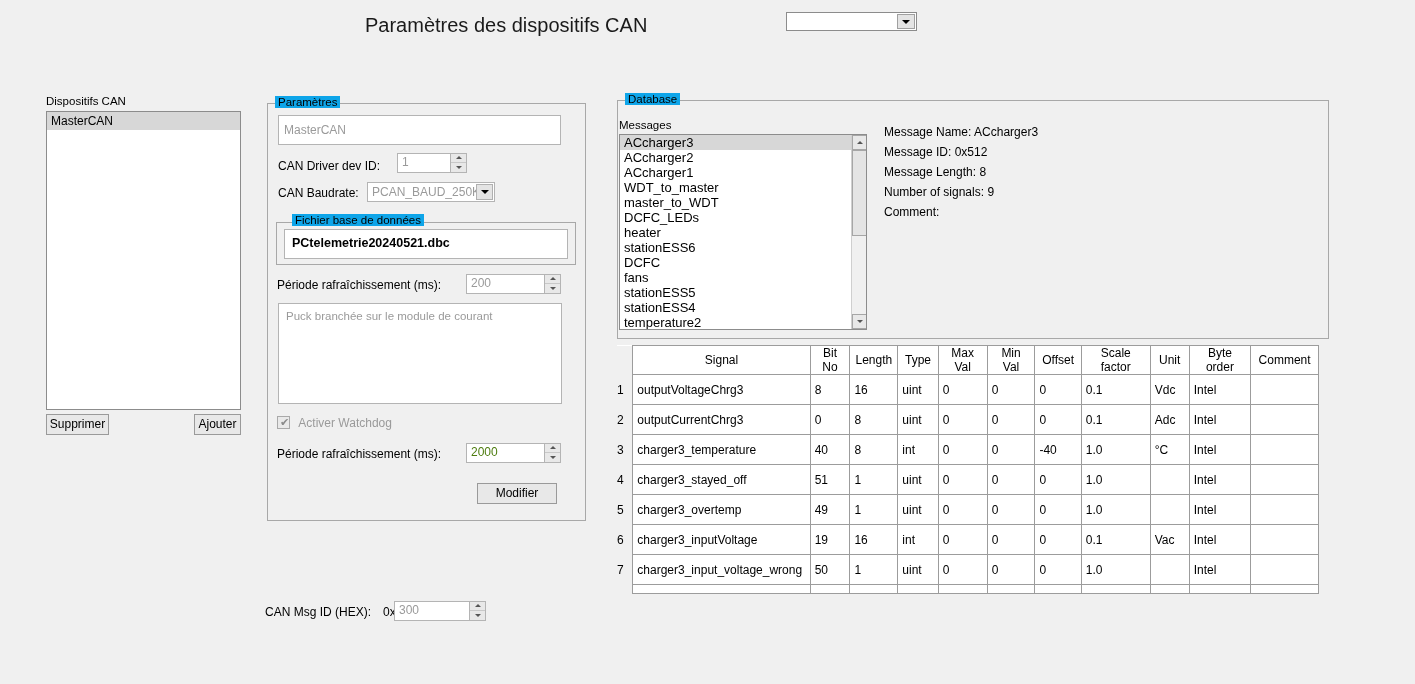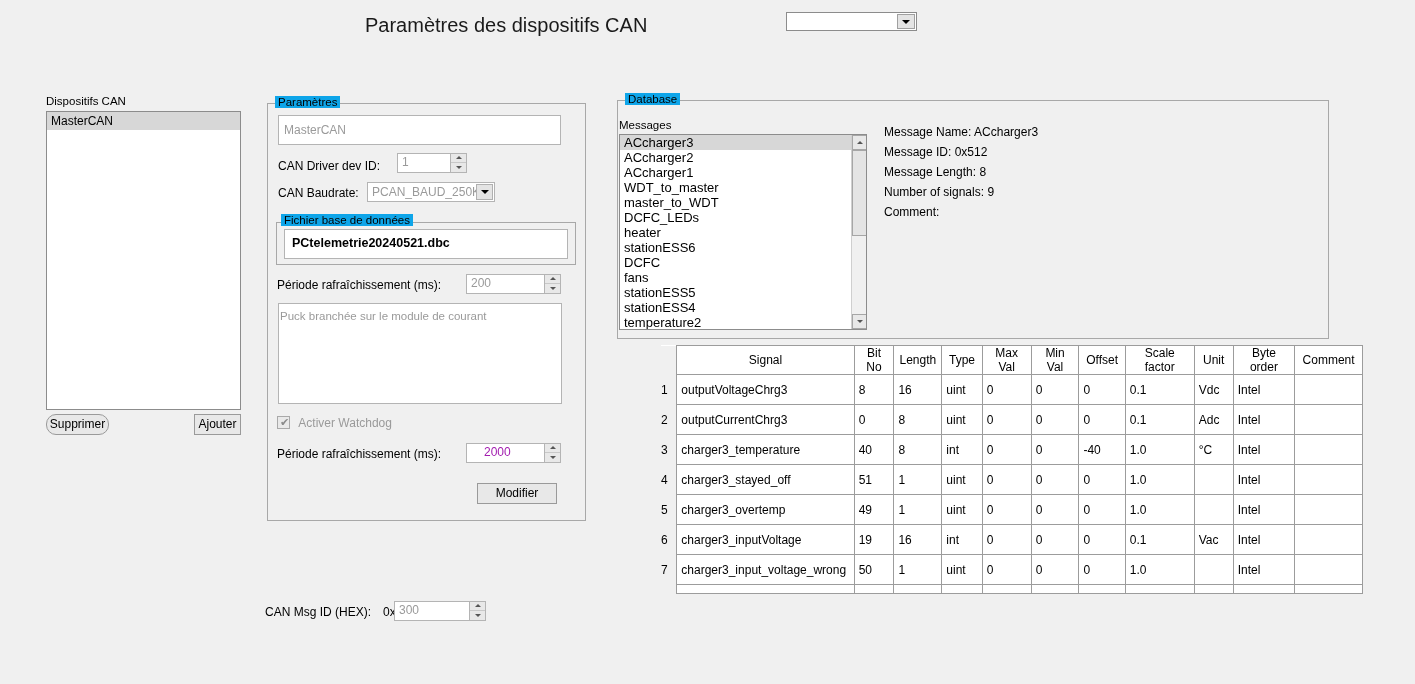--- a/index.html
+++ b/index.html
@@ -82,21 +82,21 @@
   .btn {
     background: #e8e8e8;
     border: 1px solid #9a9a9a;
     box-sizing: border-box;
     text-align: center;
     font-size: 12px;
     line-height: 19px;
     color: #000;
     cursor: default;
   }
-  #btn-supprimer { left: 46px; top: 414px; width: 63px; height: 21px; border-radius: 10px; }
+  #btn-supprimer { left: 46px; top: 414px; width: 63px; height: 21px; }
   #btn-ajouter  { left: 194px; top: 414px; width: 47px; height: 21px; }
 
   
   #params-group {
     left: 267px; top: 103px;
     width: 319px; height: 418px;
   }
   #params-group-label { left: 275px; top: 96px; }
 
   .textbox {
@@ -176,21 +176,21 @@
     background: #e4e4e4;
     border: 1px solid #b0b0b0;
     box-sizing: border-box;
   }
 
   
   #db-group {
     left: 276px; top: 222px;
     width: 300px; height: 43px;
   }
-  #db-group-label { left: 281px; top: 214px; }
+  #db-group-label { left: 292px; top: 214px; }
   #db-file {
     left: 284px; top: 229px;
     width: 284px; height: 30px;
     background: #fff;
     border: 1px solid #b4b4b4;
     box-sizing: border-box;
     font-size: 12.5px;
     font-weight: bold;
     color: #000;
     padding: 6px 7px;
@@ -209,21 +209,21 @@
   }
 
   #comment-box {
     left: 278px; top: 303px;
     width: 284px; height: 101px;
     background: #fff;
     border: 1px solid #b4b4b4;
     box-sizing: border-box;
     color: #9a9a9a;
     font-size: 11.5px;
-    padding: 6px 1px;
+    padding: 6px 7px;
   }
 
   #watchdog-row { left: 277px; top: 416px; }
   .checkbox {
     display: inline-block;
     width: 13px; height: 13px;
     background: #e9e9e9;
     border: 1px solid #a9a9a9;
     box-sizing: border-box;
     vertical-align: -2px;
@@ -238,23 +238,23 @@
   }
   #watchdog-label { color: #9a9a9a; margin-left: 5px; font-size: 12px; }
 
   #lbl-period2 { left: 277px; top: 447px; }
   #period2-box {
     left: 466px; top: 443px;
     width: 95px; height: 20px;
     background: #fff;
     border: 1px solid #b4b4b4;
     box-sizing: border-box;
-    color: #a21caf;
-    font-size: 12px;
-    padding: 1px 17px;
+    color: #4d7c0f;
+    font-size: 12px;
+    padding: 1px 4px;
   }
   #btn-modifier {
     left: 477px; top: 483px;
     width: 80px; height: 21px;
   }
 
   
   #lbl-msgid { left: 265px; top: 605px; }
   #msgid-prefix { left: 383px; top: 605px; font-size: 12px; }
   #msgid-box {
@@ -325,21 +325,20 @@
   }
 
   
   #signals-table {
     position: absolute;
     left: 617px; top: 345px;
     width: 702px;
     border-collapse: collapse;
     font-size: 12px;
     background: #fff;
-    margin-left: 44px;
   }
   #signals-table th {
     background: #fff;
     border: 1px solid #9c9c9c;
     font-weight: normal;
     height: 22px;
     padding: 0 4px;
     text-align: center;
   }
   #signals-table td {

